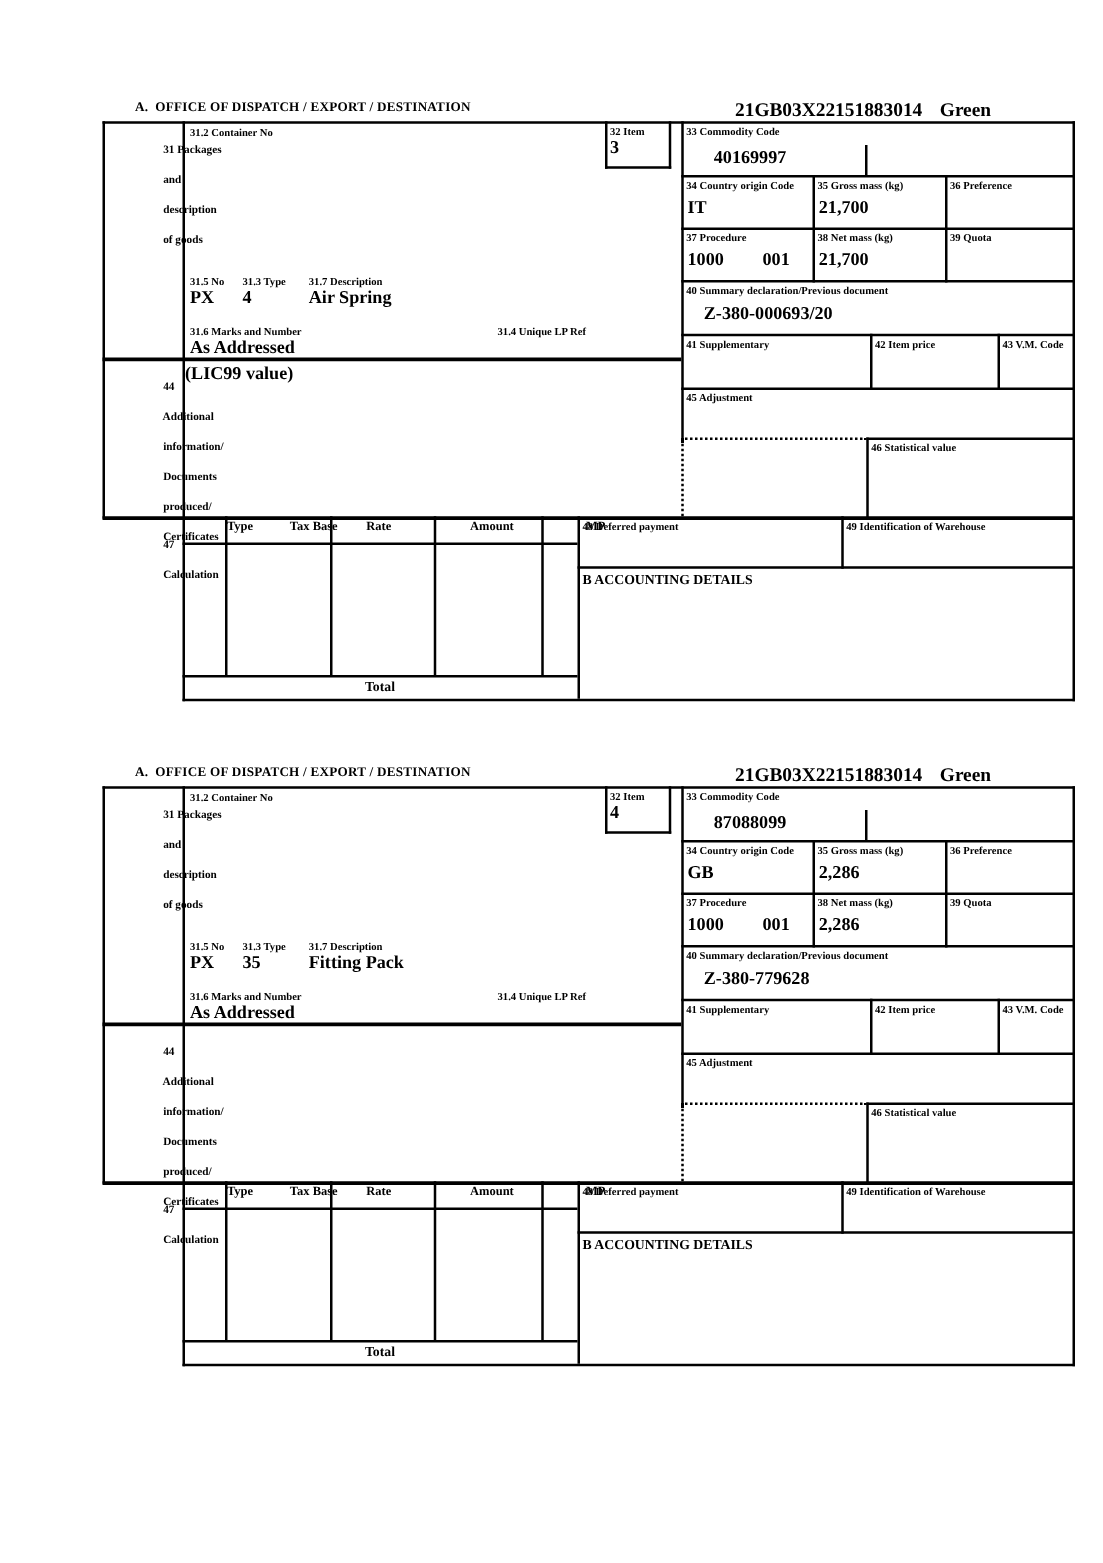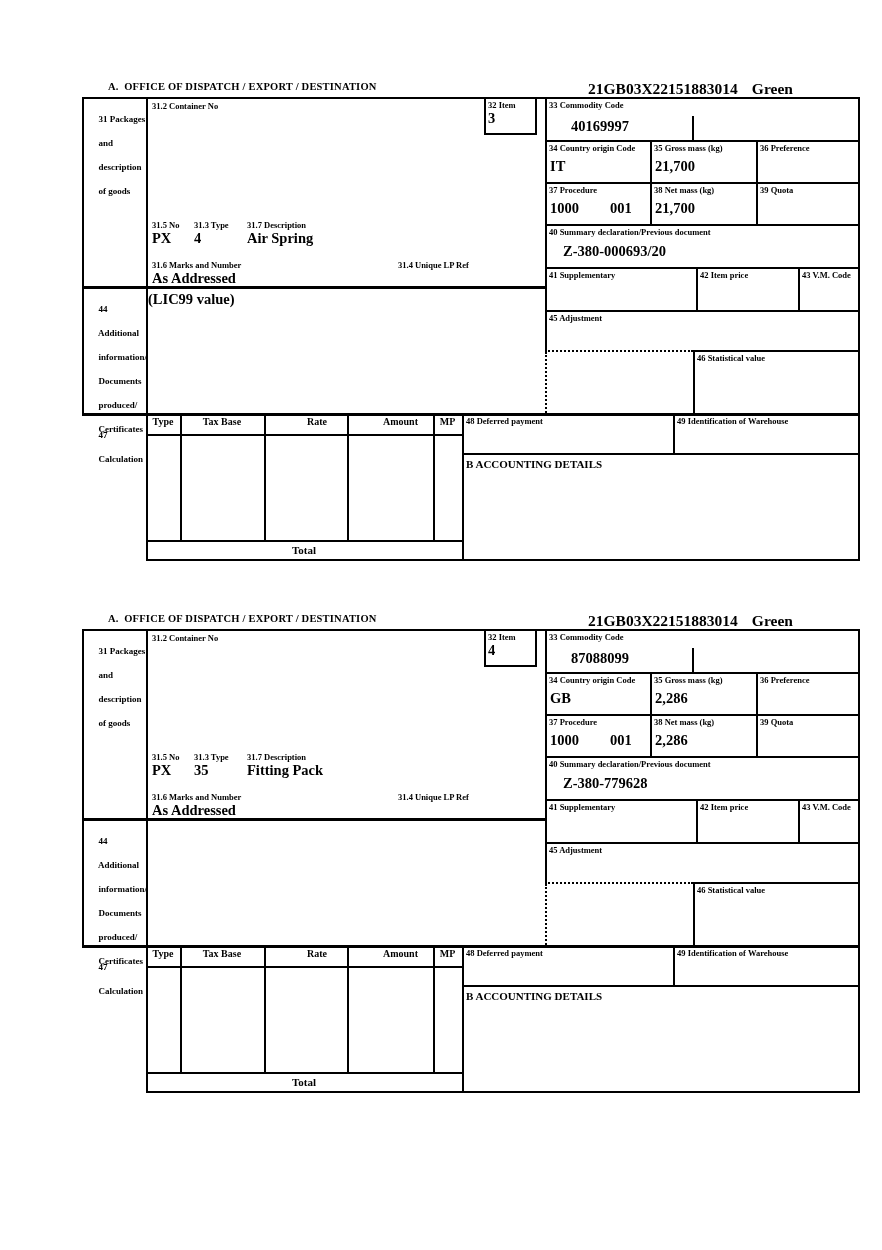--- a/index.html
+++ b/index.html
@@ -10,28 +10,28 @@
   #blocks { position:relative; width:882px; height:1250px; }
   .block { position:absolute; left:82px; width:778px; height:484px; }
   #blocks .block:nth-of-type(1) { top:80px; }
   #blocks .block:nth-of-type(2) { top:612px; }
   .ln   { position:absolute; background:#000; }
   .doth { position:absolute; height:0; border-top:2px dotted #000; }
   .dotv { position:absolute; width:0;  border-left:2px dotted #000; }
   .itembox { position:absolute; border:2px solid #000; border-top:none; }
   .t    { position:absolute; white-space:pre; }
   .lbl  { font-size:8.5px; font-weight:bold; }
-  .clbl { font-size:9px; font-weight:bold; line-height:12px; }
+  .clbl { font-size:9px; font-weight:bold; line-height:12px;padding-left:32px; }
   .val  { font-size:14.5px; font-weight:bold; }
-  .h10  { font-size:10px; font-weight:bold; }
+  .h10  { font-size:10px; font-weight:bold;margin-left:29px; }
   .b11  { font-size:11px; font-weight:bold; }
   .sechdr { font-size:10.5px; font-weight:bold; letter-spacing:0.2px;margin-left:24px; }
   .mrnline { display:flex; gap:14px; font-size:15.5px; font-weight:bold; }
   .ctr { text-align:center; }
-  .rgt { text-align:right; }
+  .rgt { }
 </style>
 </head>
 <body>
 
 <div id="blocks">
   <div class="block">
 
     <div class="t sechdr" style="left:2px;top:1px;">A.  OFFICE OF DISPATCH / EXPORT / DESTINATION</div>
     <div class="t mrnline" style="left:506px;top:0;">
       <span>21GB03X22151883014</span>

